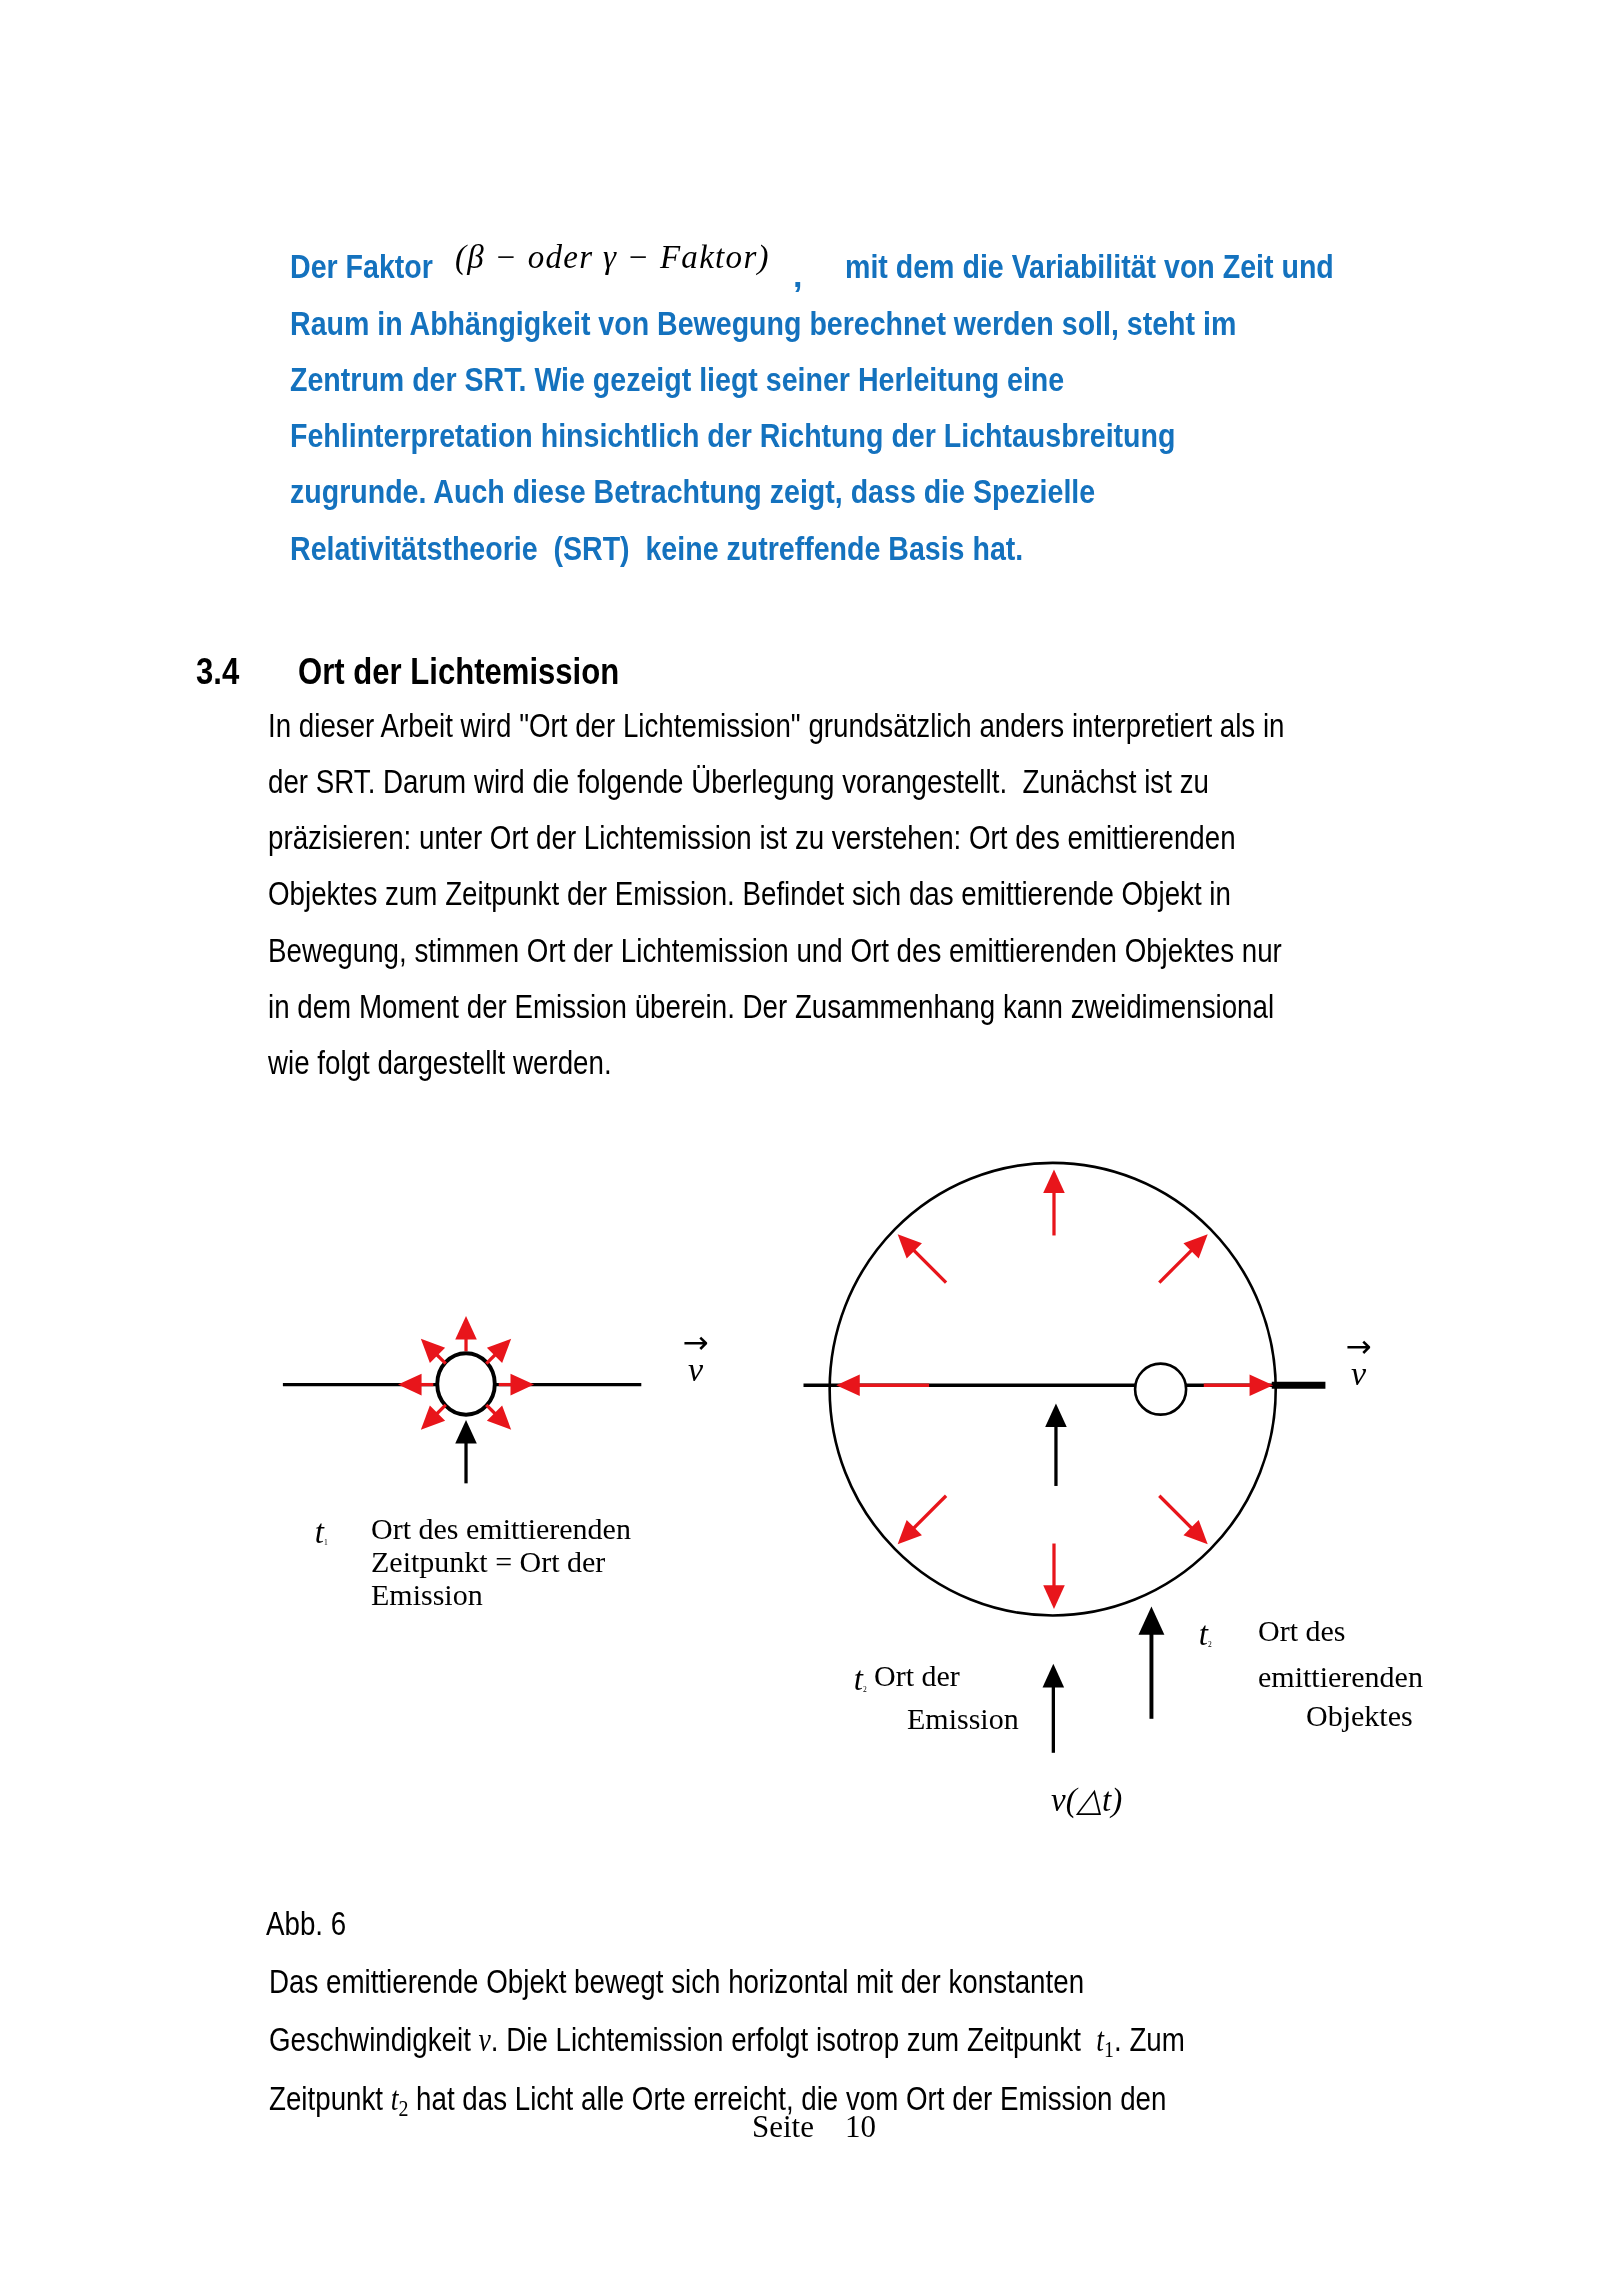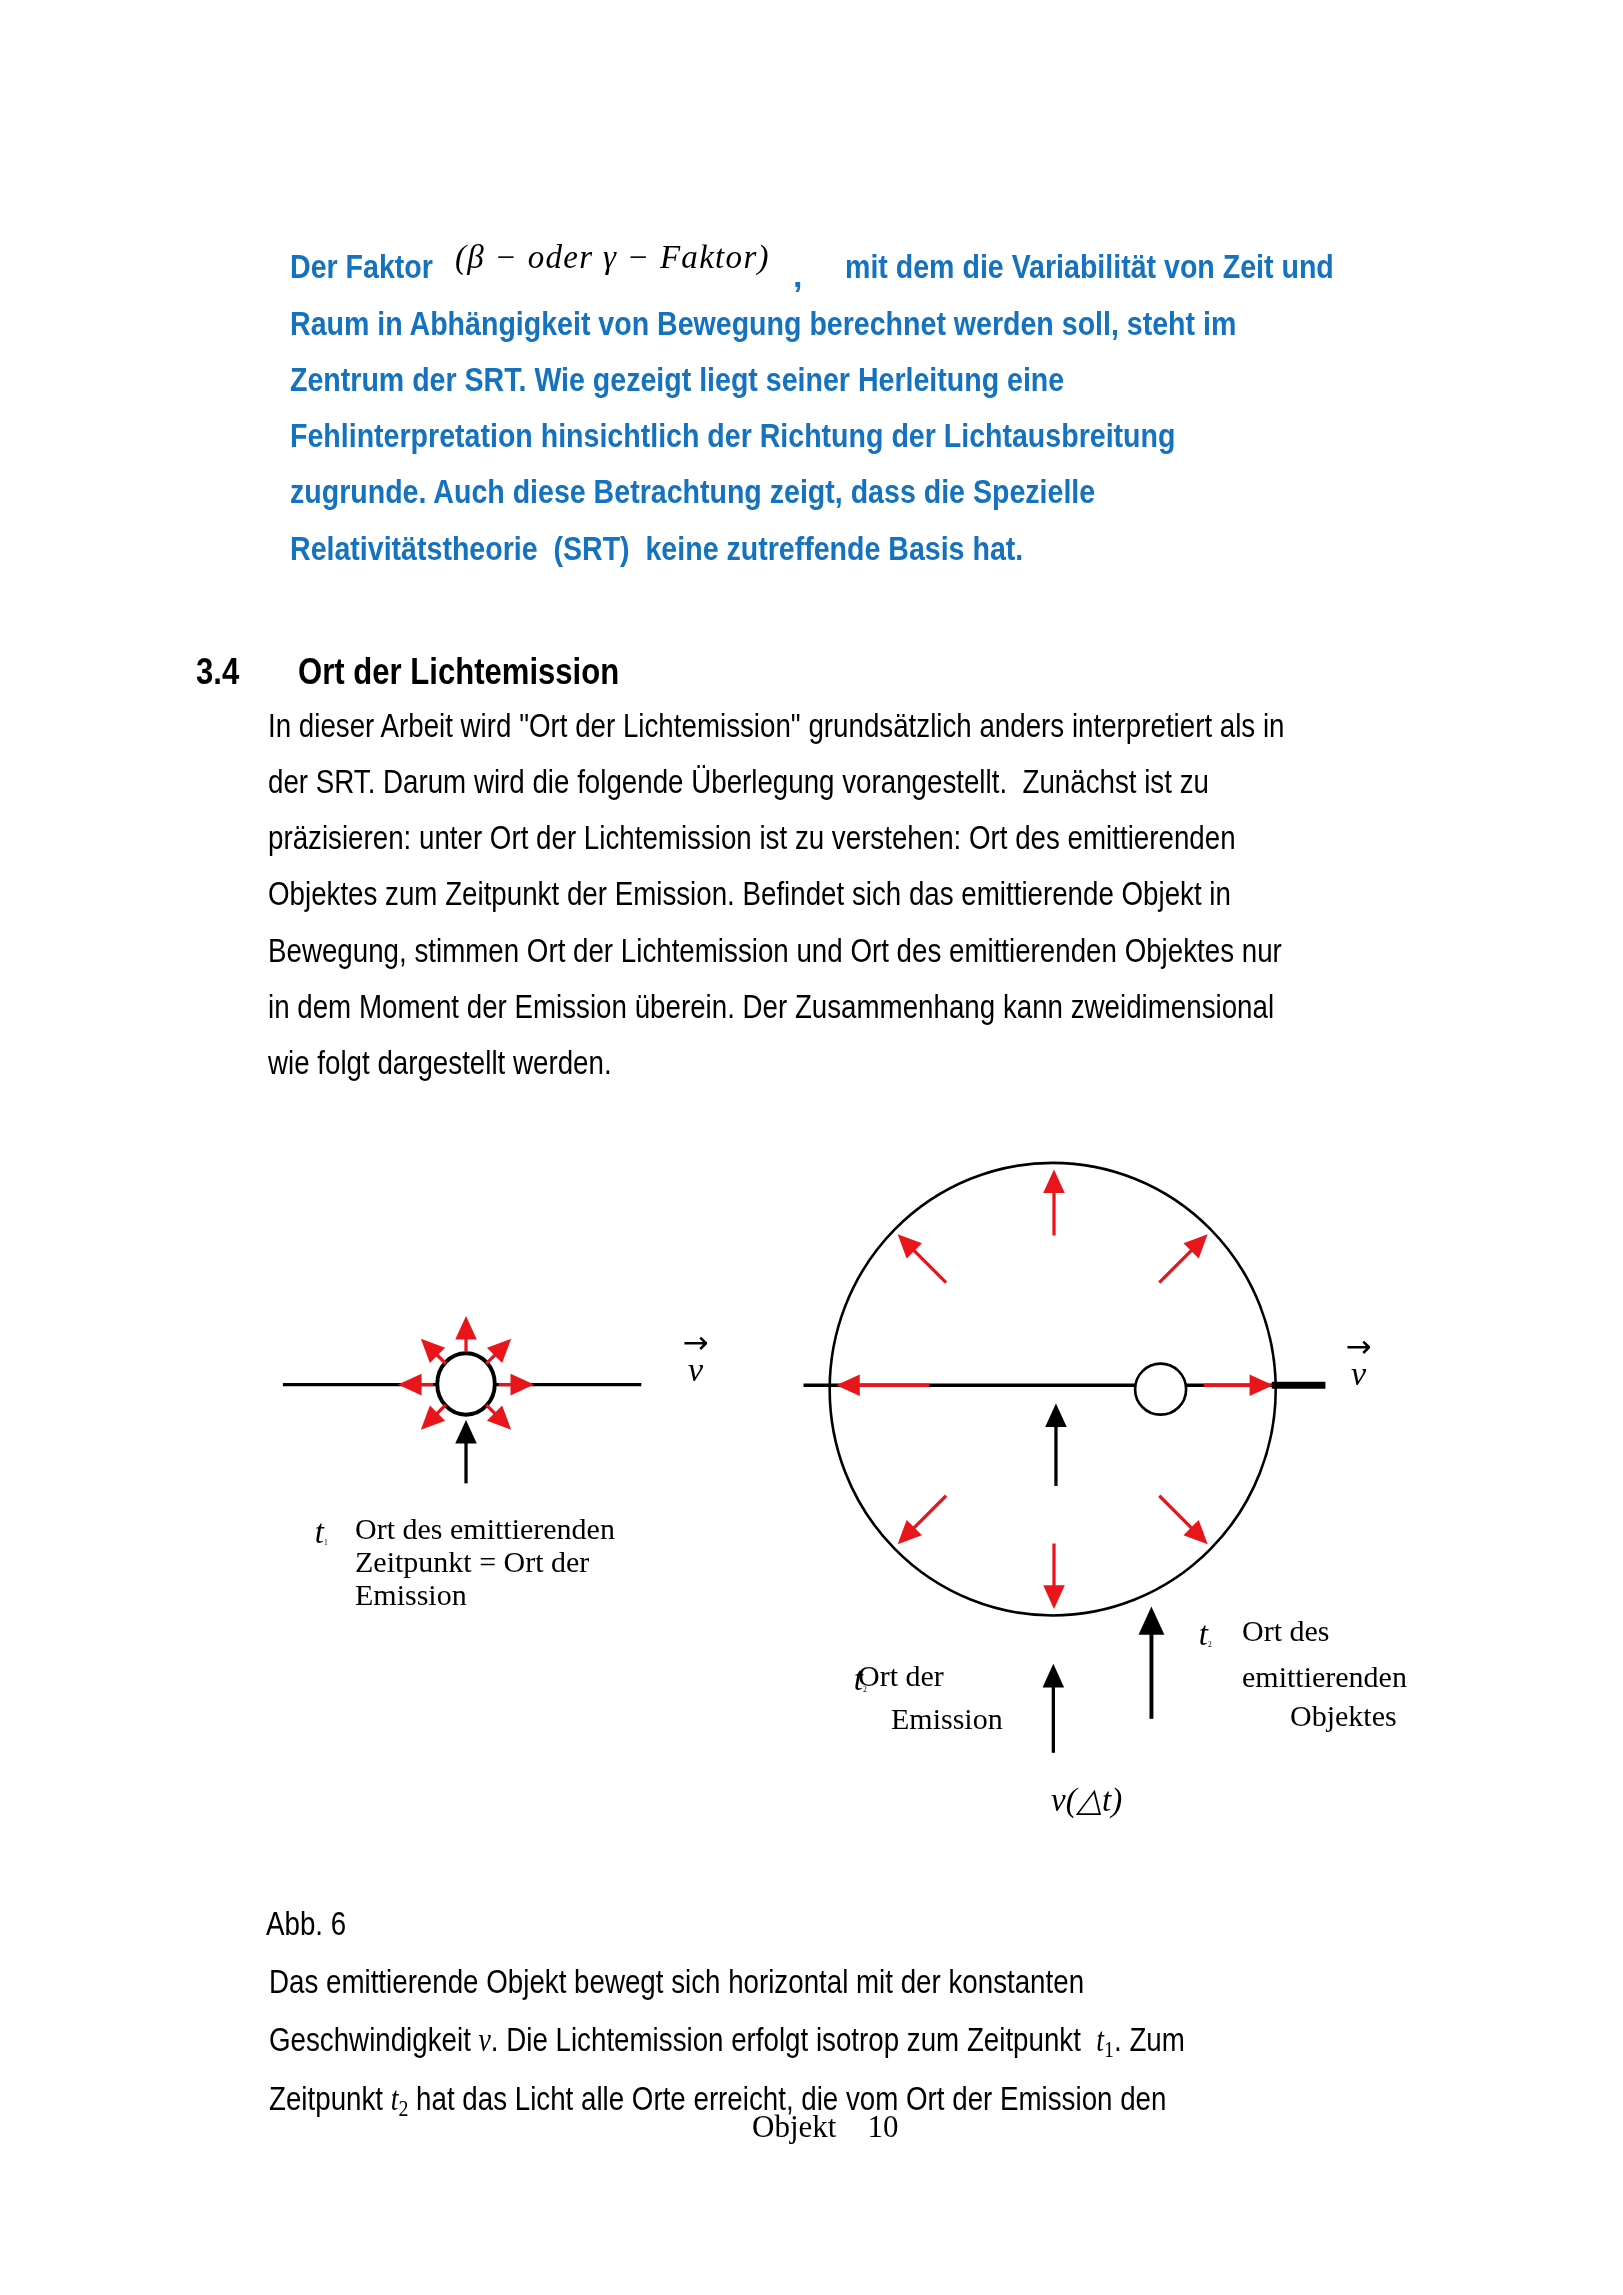--- a/index.html
+++ b/index.html
@@ -30,21 +30,21 @@
     font-size:33px;line-height:38px;color:var(--ink);
   }
   .formula{
     font-family:"Liberation Serif",serif;font-style:italic;
     font-size:33px;line-height:38px;color:var(--ink);letter-spacing:1.3px;
   }
   .m{
     font-family:"Liberation Serif",serif;font-style:italic;
   }
   .serif-label{
-    font-family:"Liberation Serif",serif;font-size:30px;line-height:33px;color:var(--ink);
+    font-family:"Liberation Serif",serif;font-size:30px;line-height:33px;color:var(--ink);margin-left:16px;
   }
   .tvar{
     font-family:"Liberation Serif",serif;font-style:italic;font-size:33px;color:var(--ink);
   }
   .tsub{
     font-family:"Liberation Serif",serif;font-style:normal;font-size:0.72em;
     vertical-align:-0.24em;color:var(--ink);
   }
   .vec{position:absolute;width:47px;text-align:center;}
   .vec .vec-arrow{
@@ -165,14 +165,14 @@
 <div class="abs serif-label" style="left:1242px;top:1660px">emittierenden</div>
 <div class="abs serif-label" style="left:1290px;top:1699px">Objektes</div>
 
 <div class="abs formula" style="left:1051px;top:1781px;letter-spacing:0">v(△t)</div>
 
 <div class="abs caption-line cond" style="left:266px;top:1905px">Abb. 6</div>
 <div class="abs caption-line cond" style="left:269px;top:1963px">Das emittierende Objekt bewegt sich horizontal mit der konstanten</div>
 <div class="abs caption-line cond" style="left:269px;top:2021px"><span>Geschwindigkeit </span><span class="m">v</span><span>. Die Lichtemission erfolgt isotrop zum Zeitpunkt  </span><span class="m">t</span><span class="tsub">1</span><span>. Zum</span></div>
 <div class="abs caption-line cond" style="left:269px;top:2080px"><span>Zeitpunkt </span><span class="m">t</span><span class="tsub">2</span><span> hat das Licht alle Orte erreicht, die vom Ort der Emission den</span></div>
 
-<div class="abs footer" style="left:752px;top:2109px"><span>Objekt</span><span class="gap"></span><span>10</span></div>
+<div class="abs footer" style="left:752px;top:2109px"><span>Seite</span><span class="gap"></span><span>10</span></div>
 
 
 </body></html>

